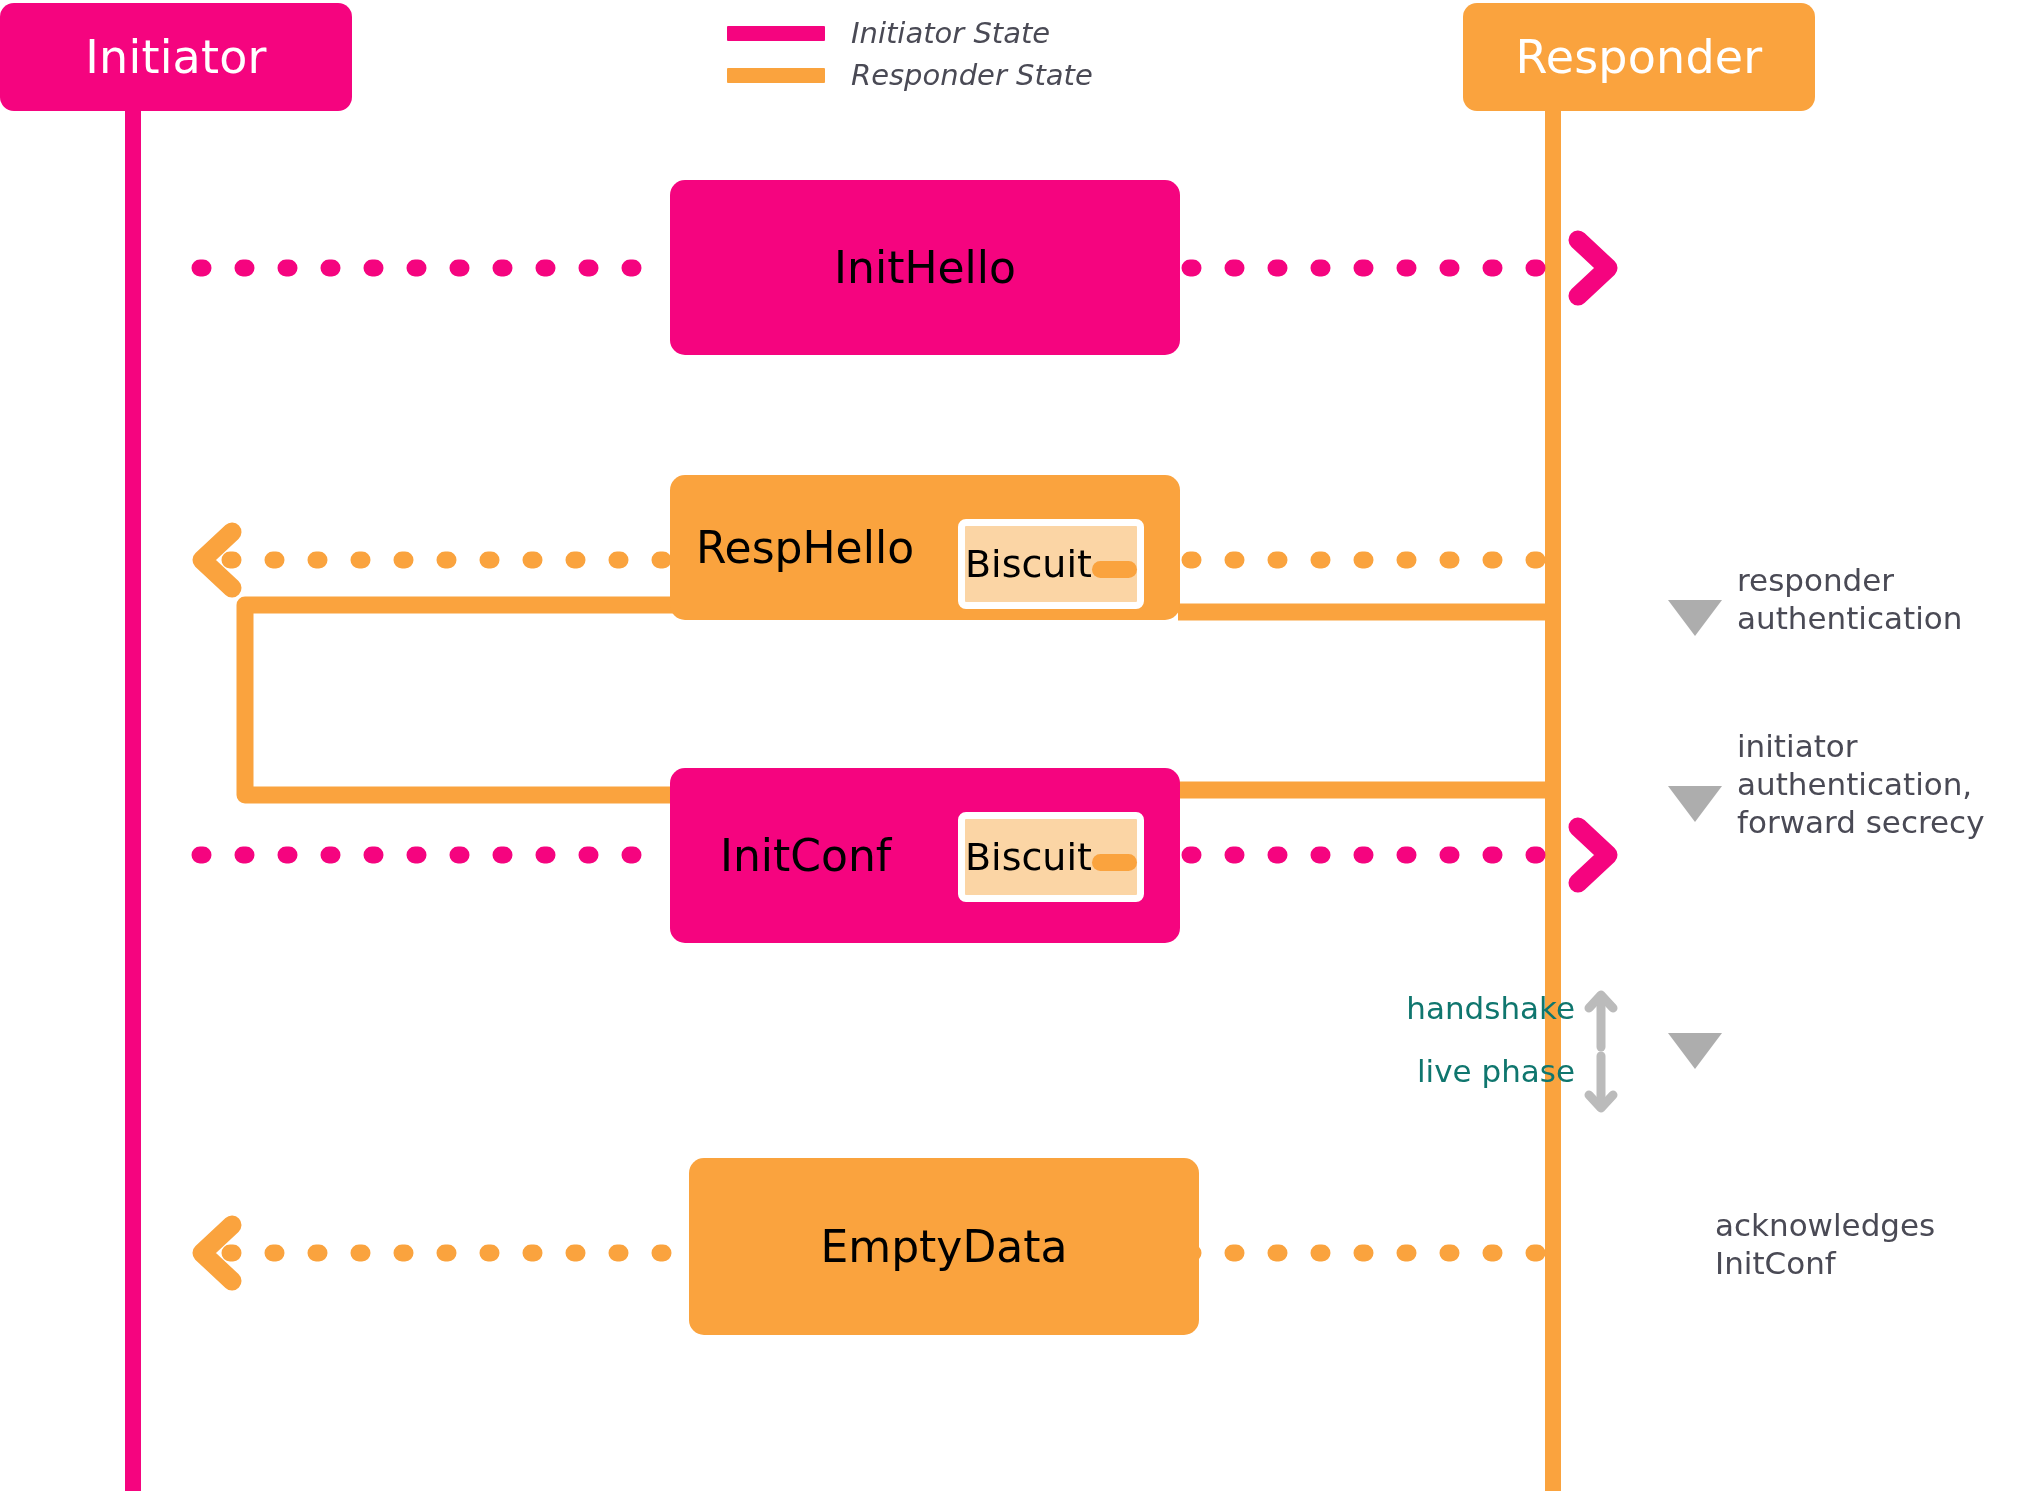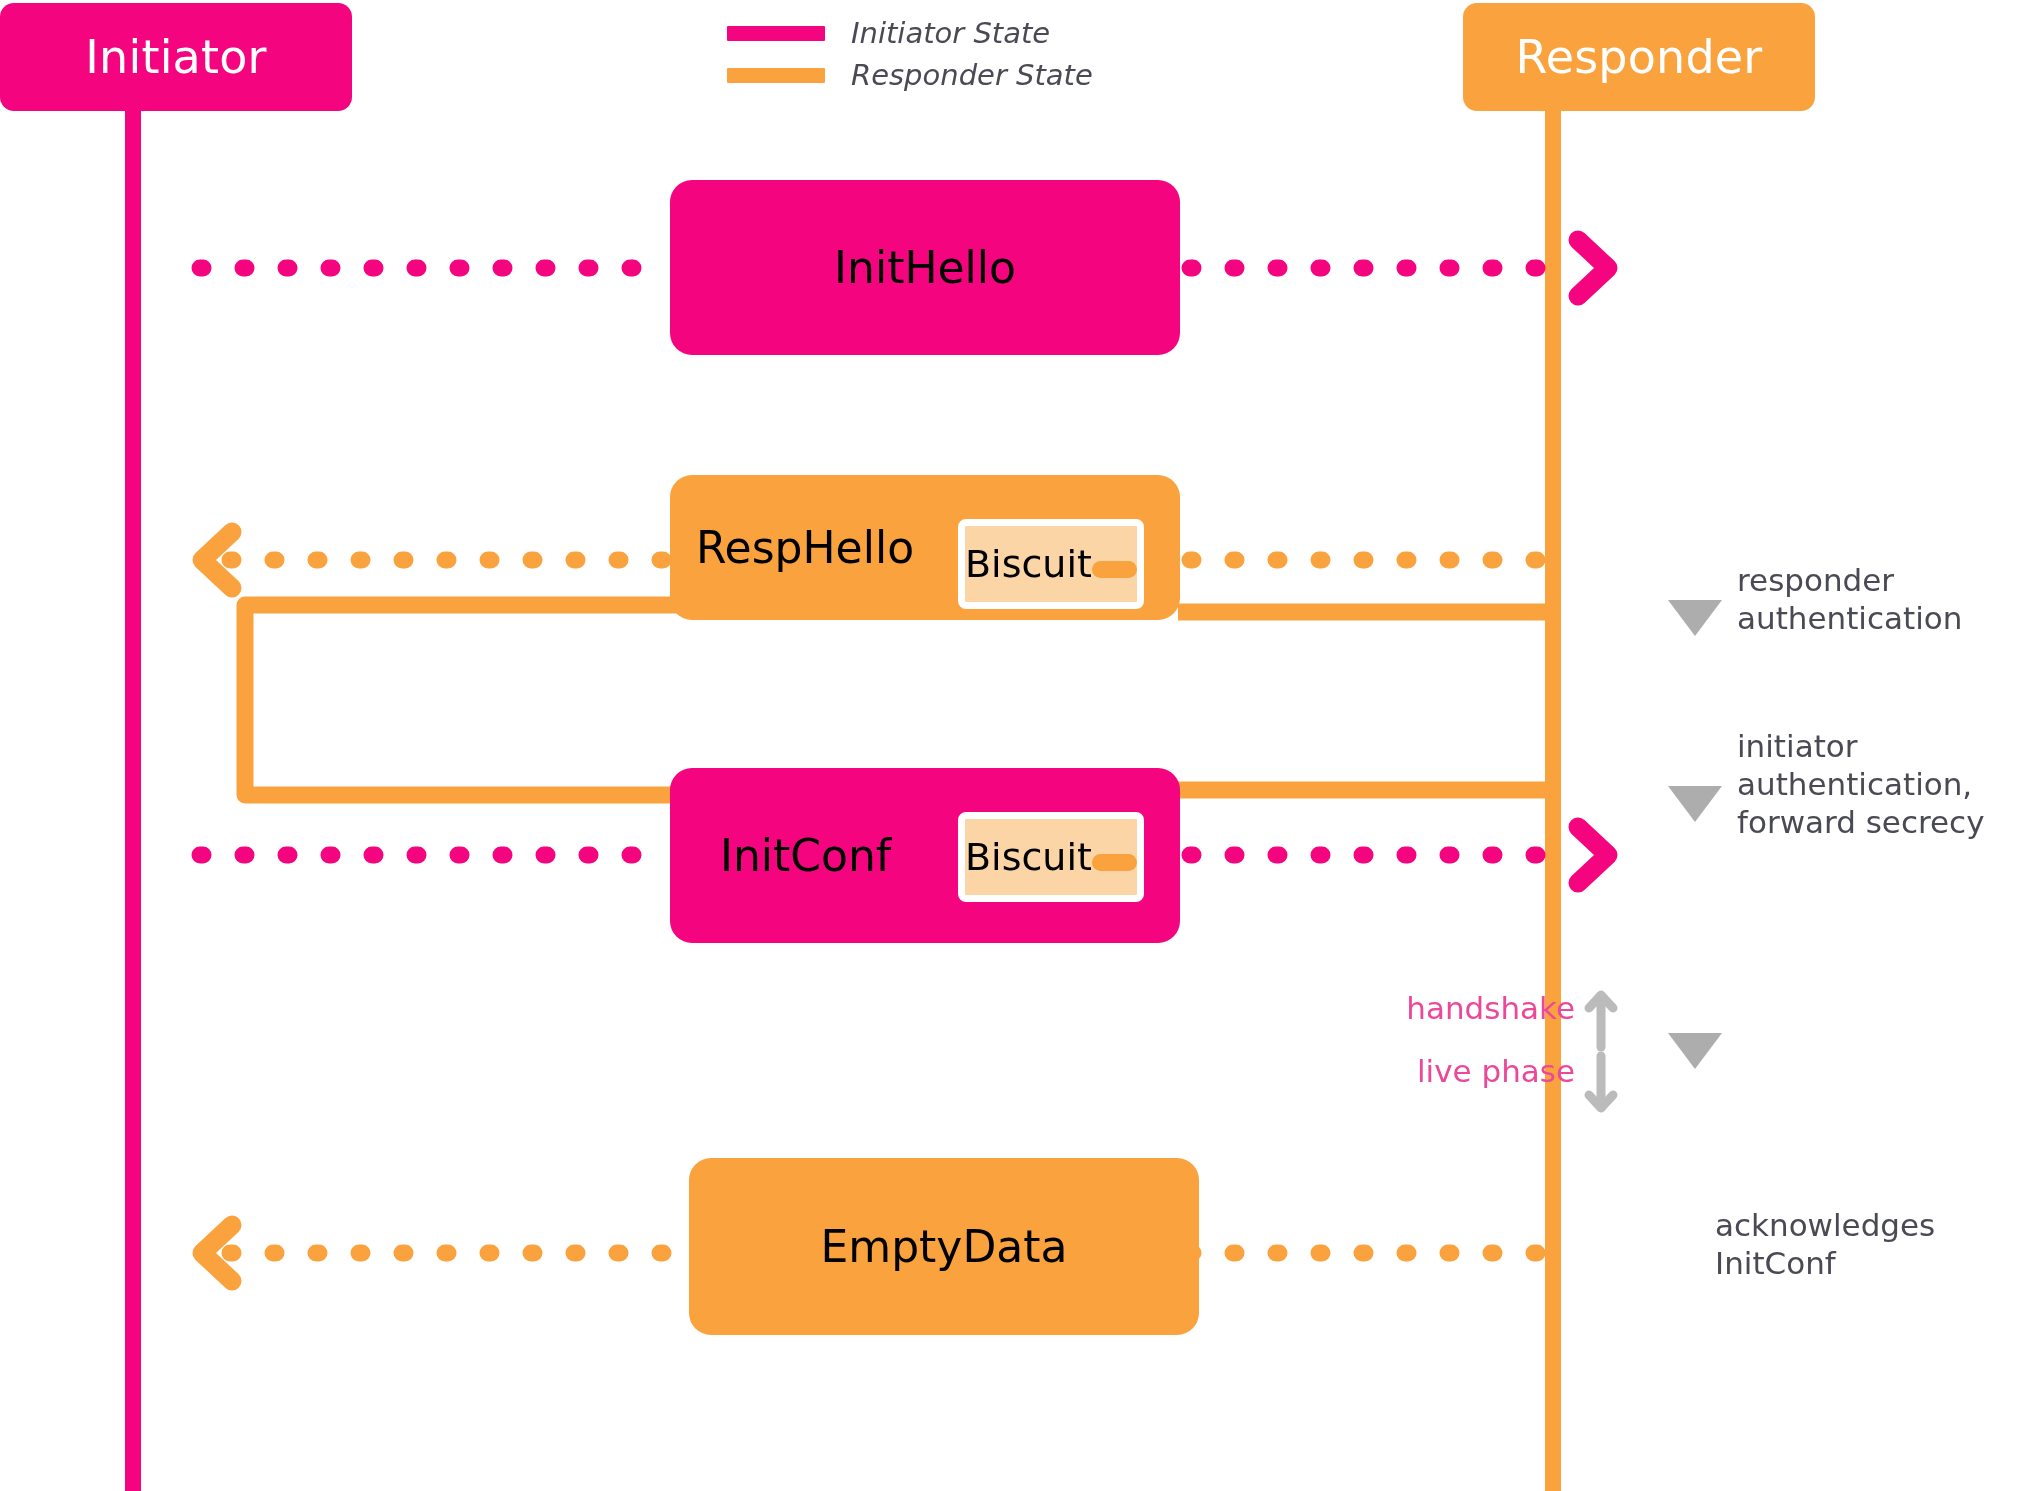--- a/index.html
+++ b/index.html
@@ -71,21 +71,21 @@
   .legend-label {
     font-size: 29px;
     color: #4A4A55;
     white-space: nowrap;
     font-style: italic;
   }
 
   
   .msg-box {
     position: absolute;
-    border-radius: 22px;
+    border-radius: 15px;
     display: flex;
     align-items: center;
     box-sizing: border-box;
   }
   .msg-label {
     font-size: 44px;
     color: #000000;
     white-space: nowrap;
     line-height: 1;
   }
@@ -120,21 +120,21 @@
     font-size: 31px;
     line-height: 1.22;
     color: #4A4A55;
     white-space: pre-line;
   }
 
   
   .phase {
     position: absolute;
     font-size: 31px;
-    color: #ec4899;
+    color: #0f766e;
     white-space: nowrap;
     text-align: right;
   }
 </style>
 </head>
 <body>
 
 <div id="stage">
 
   <svg class="layer" viewBox="0 0 2037 1491">

